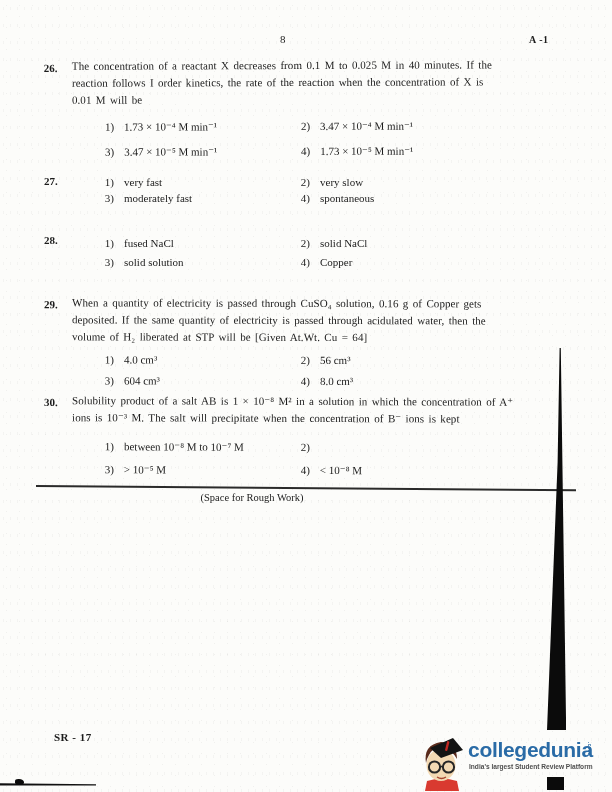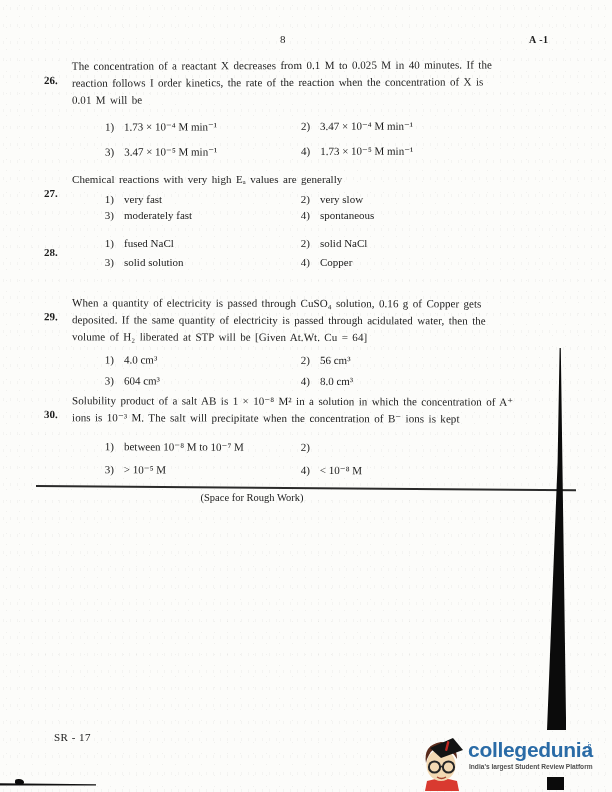--- a/index.html
+++ b/index.html
@@ -11,38 +11,38 @@
       radial-gradient(rgba(50,50,50,0.045) 0.5px, transparent 0.6px);
     background-size:13px 11px, 7px 17px;
     overflow:hidden;
     font-family:"Liberation Serif","DejaVu Serif","DejaVu Sans",serif;
     color:#1c1c1c;
   }
   .abs{position:absolute;}
   .page-number{left:280px;top:33px;font-size:11px;}
   .booklet-code{left:529px;top:34px;font-size:10px;font-weight:bold;letter-spacing:0.5px;}
   .q{position:absolute;left:44px;width:536px;}
-  .qnum{position:absolute;left:0;top:16px;font-weight:bold;font-size:11px;}
+  .qnum{position:absolute;left:0;top:4px;font-weight:bold;font-size:11px;}
   .qtext{margin-left:28px;font-size:11px;line-height:17px;white-space:pre-line;letter-spacing:0.05px;word-spacing:1.6px;}
   .opts{margin-left:56px;display:grid;grid-template-columns:196px 1fr;}
   .opt{display:flex;font-size:11px;line-height:16px;}
   .olabel{min-width:14px;margin-right:10px;text-align:right;}
   .q-26{top:57px;transform:rotate(-0.2deg);}
   .q-26 .opts{margin-top:10px;row-gap:9px;}
   .q-27{top:171px;}
   .q-27 .opts{margin-top:3px;row-gap:0;}
   .q-28{top:230px;}
   .q-28 .opts{margin-top:5px;row-gap:3px;}
   .q-29{top:295px;transform:rotate(0.15deg);}
   .q-29 .opts{margin-top:6px;row-gap:5px;}
   .q-30{top:393px;transform:rotate(0.2deg);}
   .q-30 .opts{margin-top:12px;row-gap:7px;}
   .rough-rule{left:36px;top:485px;width:540px;height:2px;background:#2a2a2a;transform:rotate(0.45deg);transform-origin:left center;}
   .rough-label{left:0;top:492px;width:504px;text-align:center;font-size:10.5px;}
-  .paper-code{left:54px;top:731px;font-size:11px;font-weight:normal;letter-spacing:0.5px;}
+  .paper-code{left:54px;top:731px;font-size:11px;font-weight:bold;letter-spacing:0.5px;}
   
   .brand{left:417px;top:735px;width:186px;height:54px;}
   .brand-mascot{position:absolute;left:0;top:0;width:50px;height:56px;}
   .brand-word{position:absolute;left:51px;top:3px;font-family:"Liberation Sans","DejaVu Sans",sans-serif;
     font-weight:bold;font-size:21px;letter-spacing:-0.3px;}
   .brand-com{position:absolute;left:170px;top:7px;font-family:"Liberation Sans","DejaVu Sans",sans-serif;
     font-size:4.5px;font-weight:bold;writing-mode:vertical-rl;letter-spacing:0.5px;}
   .brand-tagline{position:absolute;left:52px;top:28px;font-family:"Liberation Sans","DejaVu Sans",sans-serif;
     font-size:6.6px;font-weight:bold;white-space:nowrap;}
   
@@ -82,21 +82,20 @@
         </div>
       <div class="opt">
           <span class="olabel">4)</span>
           <span class="otext">1.73 × 10⁻⁵ M min⁻¹</span>
         </div>
     </div>
   </div>
 
   <div class="q q-27">
     <span class="qnum">27.</span>
-    <div class="qtext">Chemical reactions with very high Eₐ values are generally</div>
     <div class="opts">
       <div class="opt">
           <span class="olabel">1)</span>
           <span class="otext">very fast</span>
         </div>
       <div class="opt">
           <span class="olabel">2)</span>
           <span class="otext">very slow</span>
         </div>
       <div class="opt">

